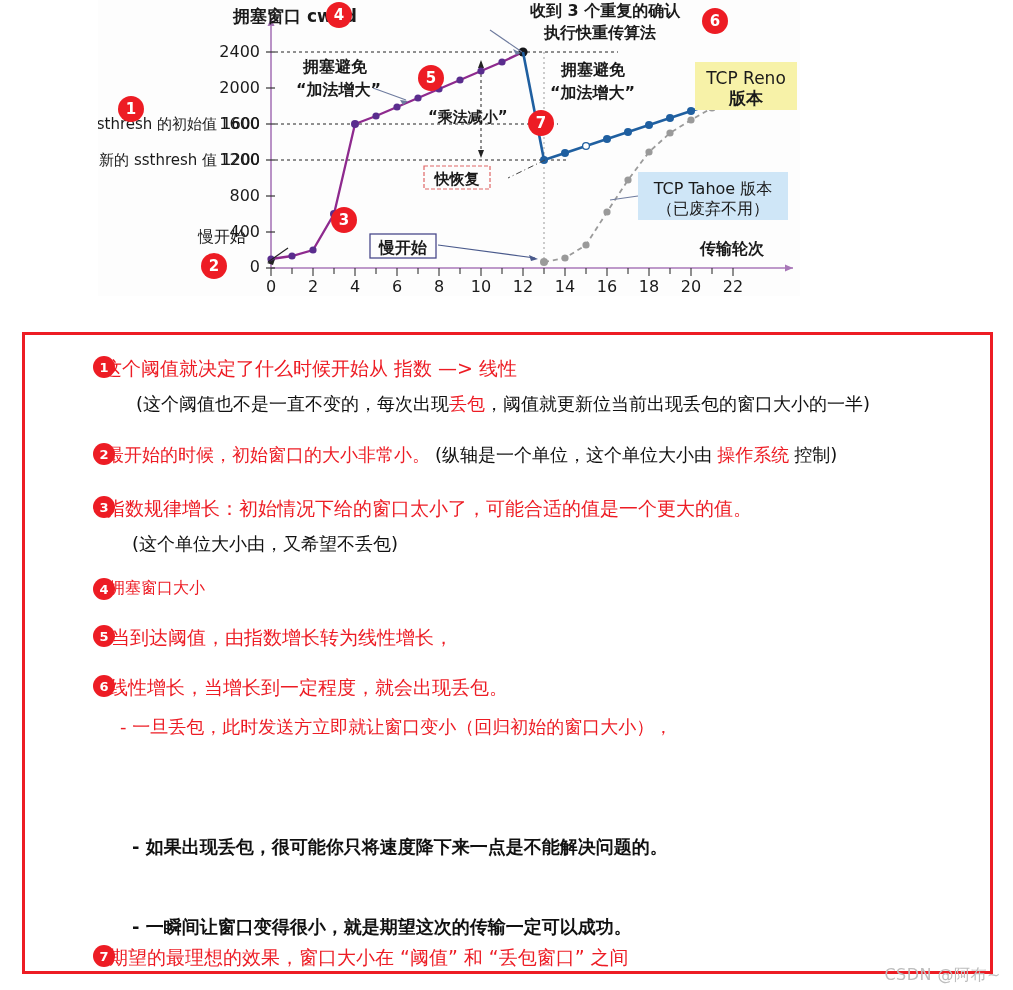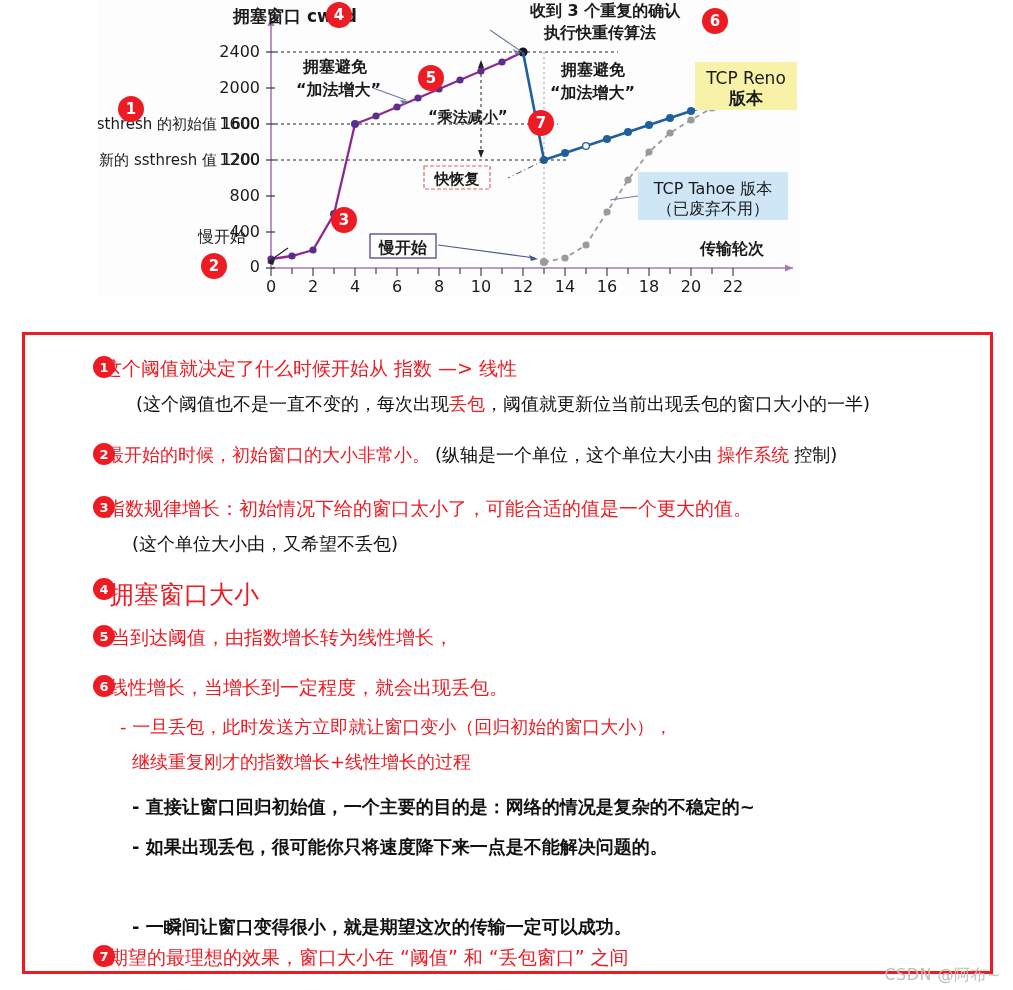--- a/index.html
+++ b/index.html
@@ -280,41 +280,35 @@
     <div class="note-row" style="left:68px; top:161px;">
       <div class="badge note">3</div>
       <div class="note-text red" style="font-size:19px; margin-left:13px;">指数规律增长：初始情况下给的窗口太小了，可能合适的值是一个更大的值。</div>
     </div>
     <div class="note-row" style="left:107px; top:197px;">
       <span class="note-text black" style="font-size:18px;">(这个单位大小由，又希望不丢包)</span>
     </div>
 
     <div class="note-row" style="left:68px; top:243px;">
       <div class="badge note">4</div>
-      <div class="note-text red" style="font-size:25px; margin-left:16px;">拥塞窗口大小</div>
+      <div class="note-text red" style="font-size:16px; margin-left:16px;">拥塞窗口大小</div>
     </div>
 
     <div class="note-row" style="left:68px; top:290px;">
       <div class="badge note">5</div>
       <div class="note-text red" style="font-size:19px; margin-left:18px;">当到达阈值，由指数增长转为线性增长，</div>
     </div>
 
     <div class="note-row" style="left:68px; top:340px;">
       <div class="badge note">6</div>
       <div class="note-text red" style="font-size:19px; margin-left:16px;">线性增长，当增长到一定程度，就会出现丢包。</div>
     </div>
     <div class="note-row" style="left:95px; top:380px;">
       <span class="note-text red" style="font-size:18px;">- 一旦丢包，此时发送方立即就让窗口变小（回归初始的窗口大小），</span>
     </div>
-    <div class="note-row" style="left:107px; top:415px;">
-      <span class="note-text red" style="font-size:18px;">继续重复刚才的指数增长+线性增长的过程</span>
-    </div>
-    <div class="note-row" style="left:107px; top:460px;">
-      <span class="note-text black bold" style="font-size:18px;">- 直接让窗口回归初始值，一个主要的目的是：网络的情况是复杂的不稳定的~</span>
-    </div>
     <div class="note-row" style="left:107px; top:500px;">
       <span class="note-text black bold" style="font-size:18px;">- 如果出现丢包，很可能你只将速度降下来一点是不能解决问题的。</span>
     </div>
     <div class="note-row" style="left:107px; top:580px;">
       <span class="note-text black bold" style="font-size:18px;">- 一瞬间让窗口变得很小，就是期望这次的传输一定可以成功。</span>
     </div>
 
     <div class="note-row" style="left:68px; top:610px;">
       <div class="badge note">7</div>
       <div class="note-text red" style="font-size:19px; margin-left:16px;">期望的最理想的效果，窗口大小在 “阈值” 和 “丢包窗口” 之间</div>

